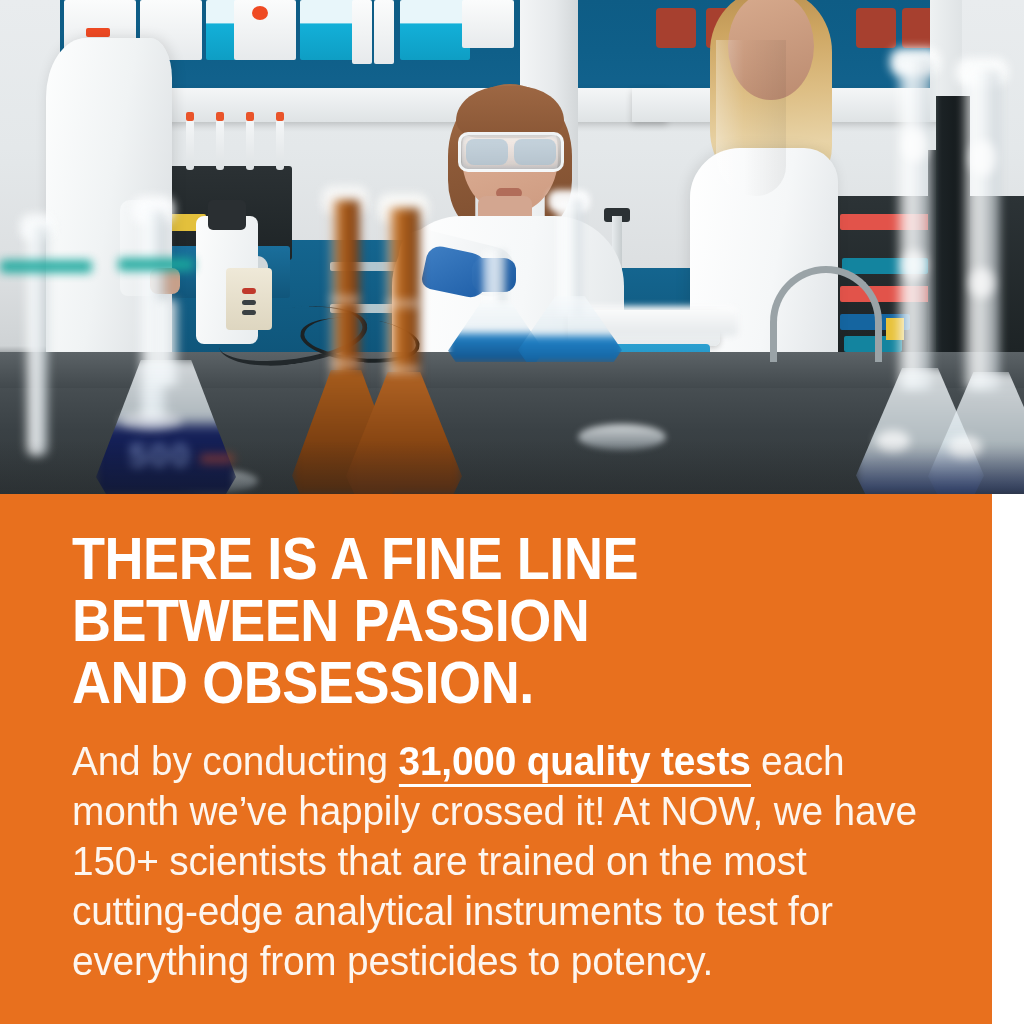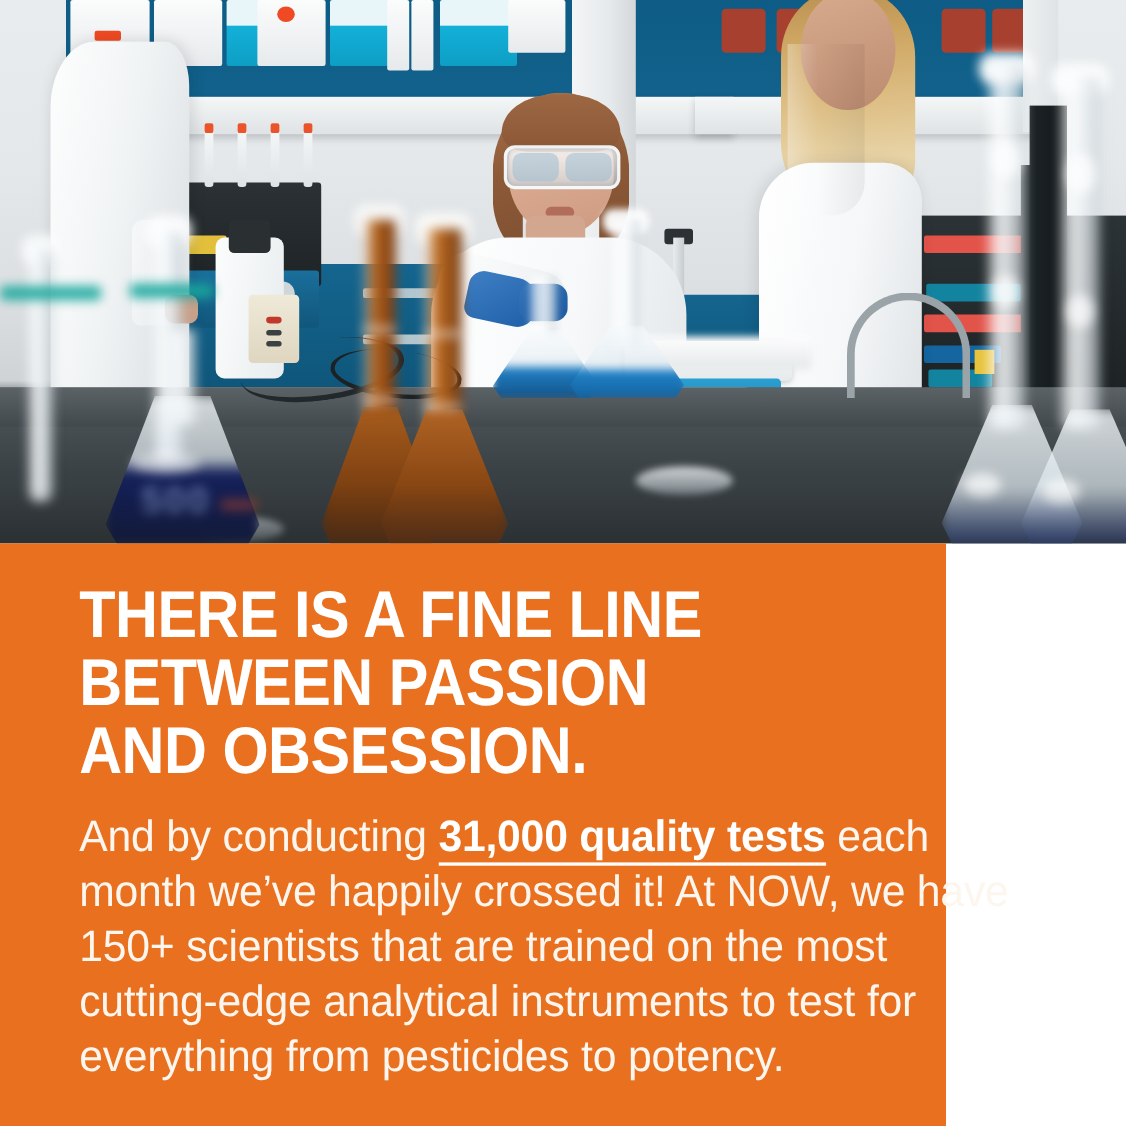--- a/index.html
+++ b/index.html
@@ -296,21 +296,21 @@
   
   #dark-bar { left:936px; top:96px; width:34px; height:300px;
      background:linear-gradient(90deg,#1d2427,#121719); }
 
   
   #photo-fade { left:0; top:440px; width:1024px; height:54px;
      background:linear-gradient(180deg,rgba(40,46,50,0),rgba(30,34,38,.30)); }
 
   
   #panel {
-    position:absolute; left:0; top:494px; width:860px; height:530px;
+    position:absolute; left:0; top:494px; width:992px; height:530px;
     background:#e8701e;
   }
   #headline {
     position:absolute; left:72px; top:34px; width:900px;
     color:#ffffff;
     font-family:"Liberation Sans", sans-serif;
     font-weight:700;
     font-size:60px;
     line-height:62px;
     letter-spacing:-0.5px;

